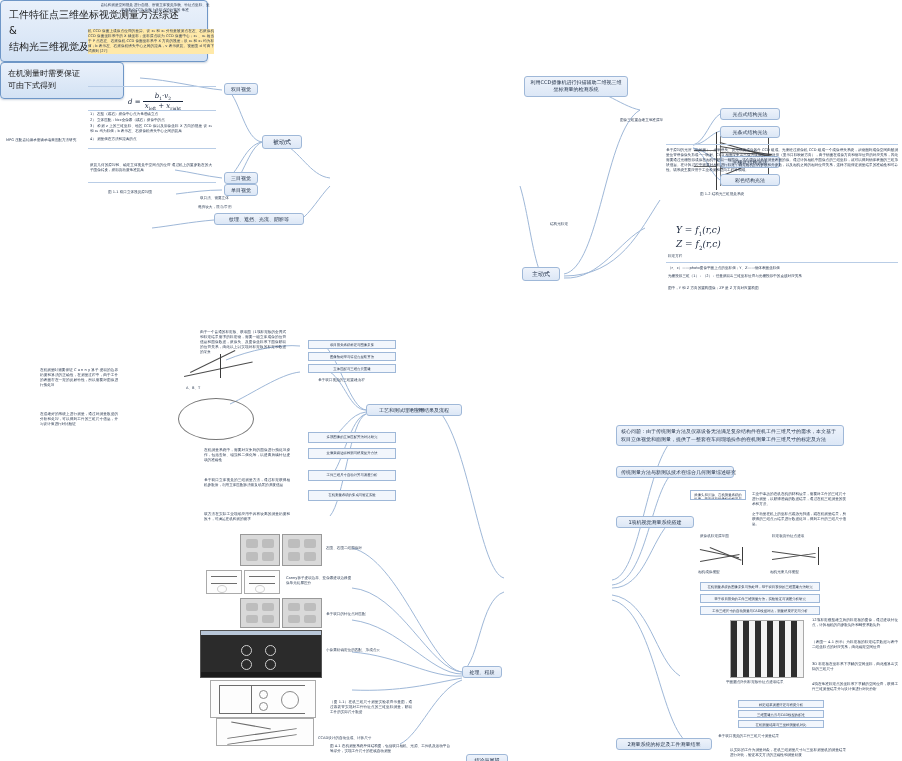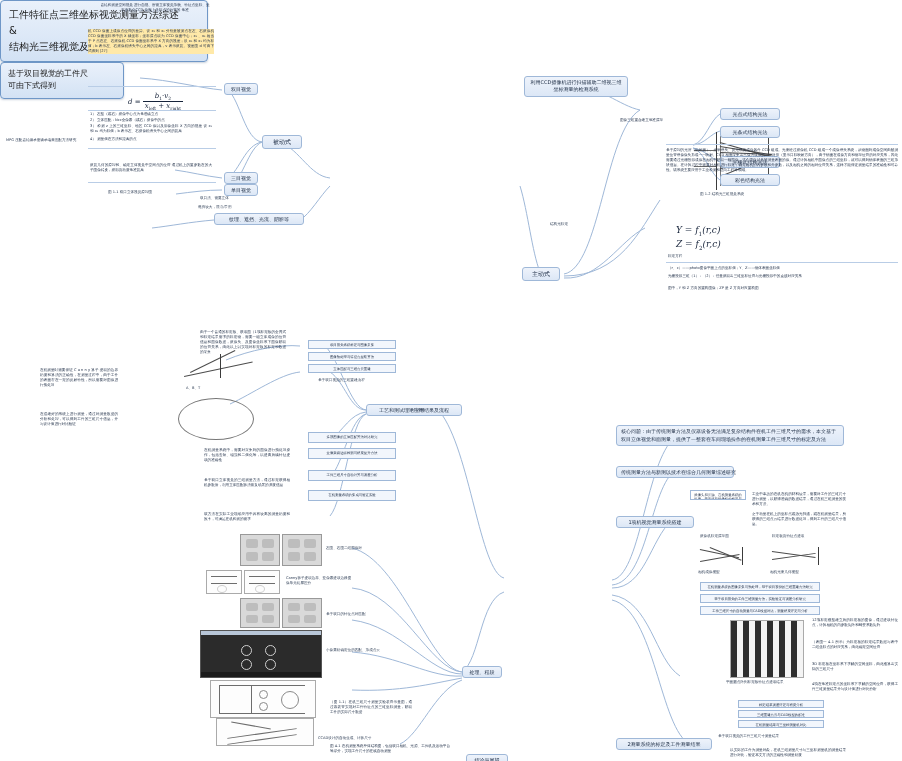--- a/index.html
+++ b/index.html
@@ -239,21 +239,21 @@
   <div class="formula" style="left:676px;top:238px;font-size:9px;line-height:1.55;">Z&nbsp;=&nbsp;<i>f</i><span class="sub">2</span>(<i>r</i>,<i>c</i>)</div>
 
   <div class="caption" style="left:668px;top:254px;">标定方程</div>
   <div class="rule" style="left:666px;top:262px;width:232px;"></div>
 
   <div class="txt" style="left:668px;top:266px;width:230px;">（r、c）——photo图像平面上点的坐标值；Y、Z——物体表面坐标值</div>
   <div class="txt" style="left:668px;top:274px;width:230px;">光栅投影三维（1）：（2）：任意摄取出三维坐标位置与光栅投影中的直接对应关系</div>
   <div class="txt" style="left:668px;top:286px;width:230px;">图中，Y 和 Z 方向的重构图像；ZP 是 Z 方向对应重构图</div>
 
   <div class="root2" style="left:504px;top:568px;width:108px;">
-    <div>基于双目视觉的工件尺</div>
+    <div>在机测量时需要保证</div>
     <div>可由下式得到</div>
   </div>
 
   <div class="node tiny" style="left:616px;top:425px;width:228px;white-space:normal;line-height:1.5;text-align:left;">核心问题：由于传统测量方法及仪器设备无法满足复杂结构件在机工件三维尺寸的需求，本文基于双目立体视觉和面测量，提供了一整套在车间现场操作的在机测量工件三维尺寸的标定及方法</div>
 
   <div class="node tiny" style="left:616px;top:466px;width:118px;">传统测量方法与新测以技术在综合几何测量综述研究</div>
 
   <div class="node tiny" style="left:616px;top:516px;width:78px;">1项机视觉测量系统搭建</div>
 
   <div class="node tiny" style="left:616px;top:738px;width:96px;">2测量系统的标定及工件测量结果</div>

